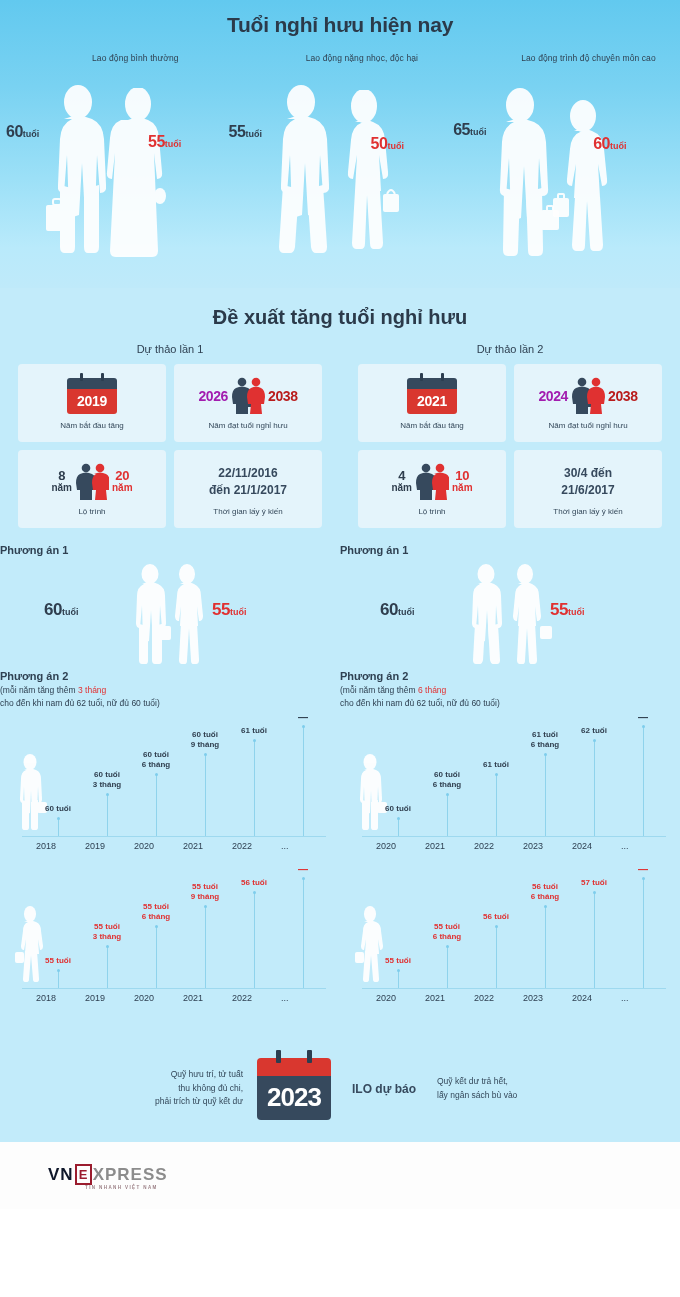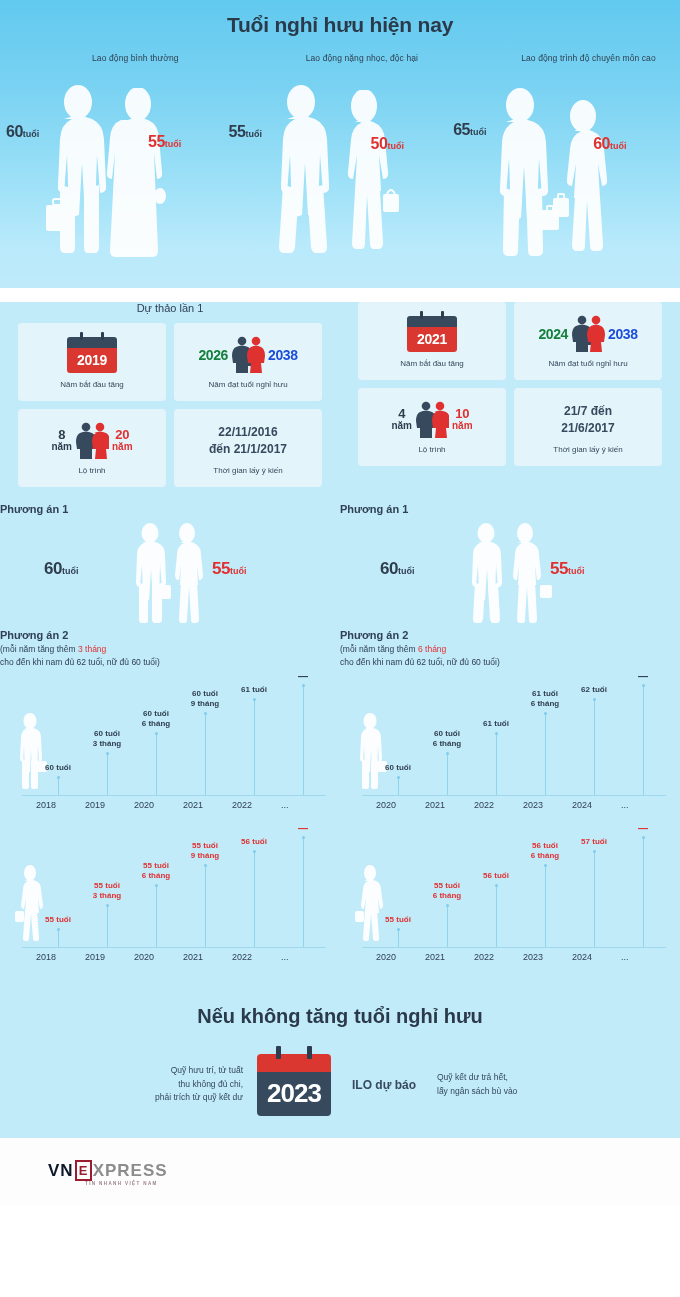--- a/index.html
+++ b/index.html
@@ -104,22 +104,22 @@
     width: 50px; height: 36px; position: relative;
     border-radius: 3px; overflow: visible;
   }
   .cal .ring { position:absolute; top:-5px; width:3px; height:8px; background:#2c3e50; border-radius:1px; }
   .cal .ring.l { left: 13px; } .cal .ring.r { right: 13px; }
   .cal .top { height: 11px; border-radius: 3px 3px 0 0; }
   .cal .bot { height: 25px; border-radius: 0 0 3px 3px; display:flex; align-items:center; justify-content:center;
               color:#fff; font-weight:bold; font-size:14px; letter-spacing:-0.3px; }
   .cal.red-body .top { background:#36495d; } .cal.red-body .bot { background:#d9372f; }
 
-  .yr-dark { font-size:14px; font-weight:bold; color:#15803d; letter-spacing:-0.4px; }
-  .yr-red  { font-size:14px; font-weight:bold; color:#1d4ed8; letter-spacing:-0.4px; }
+  .yr-dark { font-size:14px; font-weight:bold; color:#a21caf; letter-spacing:-0.4px; }
+  .yr-red  { font-size:14px; font-weight:bold; color:#b91c1c; letter-spacing:-0.4px; }
   .num-stack { display:flex; flex-direction:column; align-items:center; line-height:1.05; }
   .num-stack .n { font-size:13px; font-weight:bold; letter-spacing:-0.3px; }
   .num-stack .u { font-size:10px; font-weight:bold; }
   .date-lines { text-align:center; font-size:12px; color:#36495d; line-height:1.35; font-weight:600; }
 
   
   .pa-wrap { display:flex; margin-top: 16px; }
   .pa-col { width: 340px; position:relative; }
   .pa-title { font-size: 11px; color:#2f4152; font-weight:600; }
   .pa-fig { position:relative; height: 104px; margin-top: 4px; }
@@ -266,20 +266,21 @@
           <div class="age-box age-red" style="left:140px; top:60px;">
             <span class="age-num">60</span><span class="age-lbl">tuổi</span>
           </div>
         </div>
       </div>
 
     </div>
   </div>
 
   <div class="sec-proposal">
+    <div class="title-main2">Đề xuất tăng tuổi nghỉ hưu</div>
 
     <div class="drafts">
 
       <div class="draft">
         <div class="draft-title">Dự thảo lần 1</div>
         <div class="cardgrid">
 
           <div class="card">
             <div class="card-body">
               <div class="cal red-body">
@@ -342,20 +343,21 @@
                 <div>đến 21/1/2017</div>
               </div>
             </div>
             <div class="card-cap">Thời gian lấy ý kiến</div>
           </div>
 
         </div>
       </div>
 
       <div class="draft">
+        <div class="draft-title">Dự thảo lần 2</div>
         <div class="cardgrid">
 
           <div class="card">
             <div class="card-body">
               <div class="cal red-body">
                 <div class="ring l"></div>
                 <div class="ring r"></div>
                 <div class="top"></div>
                 <div class="bot">2021</div>
               </div>
@@ -402,21 +404,21 @@
                 <span class="n">10</span>
                 <span class="u">năm</span>
               </div>
             </div>
             <div class="card-cap">Lộ trình</div>
           </div>
 
           <div class="card">
             <div class="card-body">
               <div class="date-lines">
-                <div>21/7 đến</div>
+                <div>30/4 đến</div>
                 <div>21/6/2017</div>
               </div>
             </div>
             <div class="card-cap">Thời gian lấy ý kiến</div>
           </div>
 
         </div>
       </div>
     </div>
 
@@ -633,21 +635,20 @@
           <span class="tl-year" style="left:232px; top:123px; width:44px;">2024</span>
           <span class="tick" style="left:303px; top:8px; height:110px;"></span>
           <span class="dot" style="left:302px; top:7px;"></span>
           <span class="tl-dash tl-lab f" style="left:293px; top:-6px; width:20px; text-align:center;">—</span>
           <span class="tl-year" style="left:281px; top:123px; width:44px;">...</span>
         </div>
     </div>
   </div>
 
   <div class="sec-bottom">
-    <div class="title-main3">Nếu không tăng tuổi nghỉ hưu</div>
     <div class="bottom-row">
       <div class="bt-text r">
         <div>Quỹ hưu trí, tử tuất</div>
         <div>thu không đủ chi,</div>
         <div>phải trích từ quỹ kết dư</div>
       </div>
       <div class="cal-big a">
         <div class="ring l"></div>
         <div class="ring r"></div>
         <div class="top"></div>

